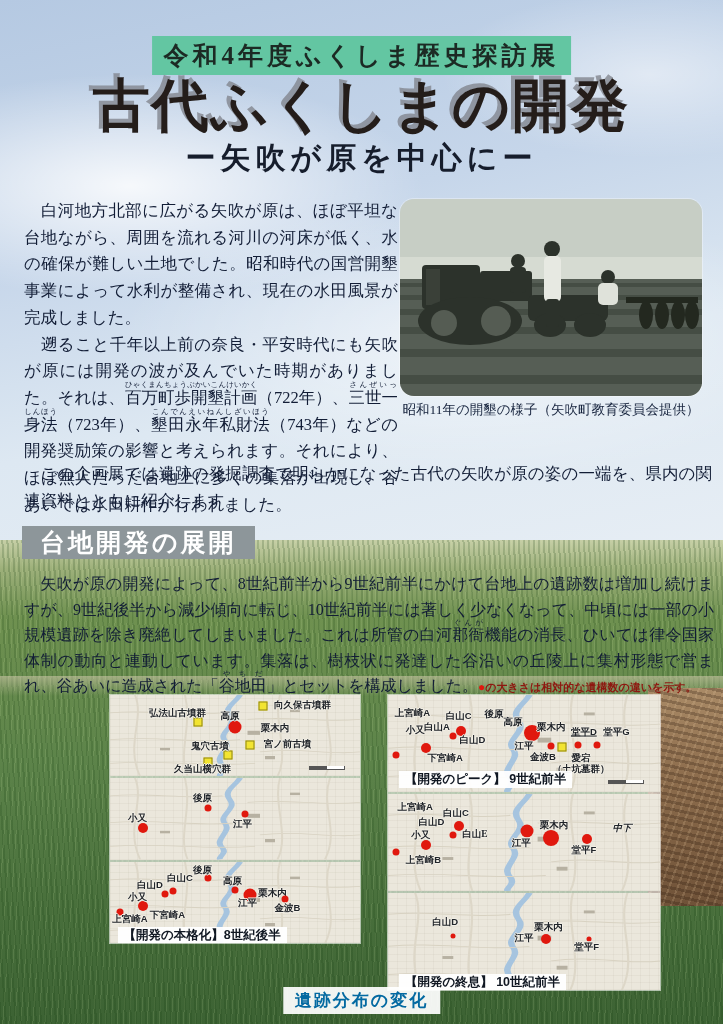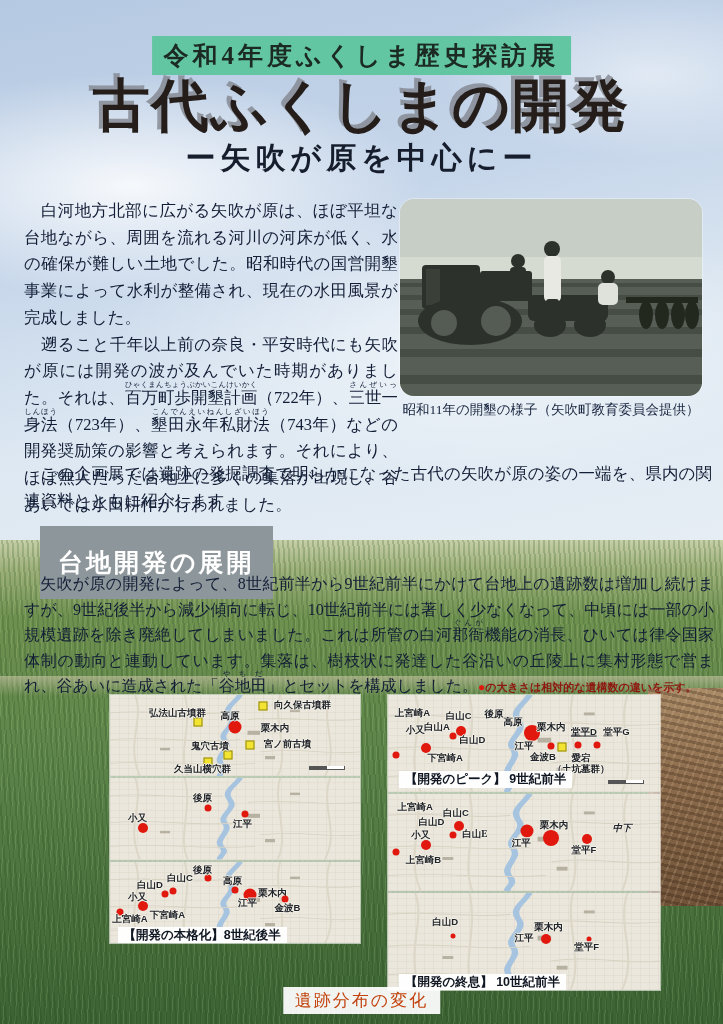--- a/index.html
+++ b/index.html
@@ -42,22 +42,22 @@
   .p-wide4{position:absolute;left:24px;top:571px;width:690px;font-size:16px;line-height:1.6;}
   ruby rt{font-size:7.5px;color:#121d36;letter-spacing:0;}
 
   
   .photo{position:absolute;left:400px;top:199px;width:302px;height:197px;border-radius:14px;
     overflow:hidden;box-shadow:0 0 0 1px rgba(255,255,255,.35);}
   .photo-cap{position:absolute;left:396px;top:401px;width:310px;text-align:center;
     font-size:13.5px;color:#16233d;}
 
   
-  .sec-head{position:absolute;left:40px;top:526px;background:#8d969a;color:#fff;
-    font-size:25px;letter-spacing:3px;padding:20px 18px;font-weight:bold;}
+  .sec-head{position:absolute;left:22px;top:526px;background:#8d969a;color:#fff;
+    font-size:25px;letter-spacing:3px;padding:0 18px;font-weight:bold;}
 
   
   .note{position:absolute;left:478px;top:680px;font-size:11px;font-weight:bold;
     font-family:"Liberation Sans","DejaVu Sans",sans-serif;color:#8e1710;white-space:nowrap;}
   .note .bullet{color:#e0180e;font-size:12px;}
   .mapcol{position:absolute;display:flex;flex-direction:column;gap:2px;}
   .mapcol-left{left:110px;top:695px;width:250px;height:248px;}
   .mapcol-right{left:388px;top:695px;width:272px;height:295px;}
   .mappanel{position:relative;flex:1 1 0;overflow:hidden;
     background:
@@ -72,22 +72,22 @@
   .mlabel{position:absolute;transform:translate(-50%,-50%);white-space:pre-line;text-align:center;
     font-family:"Liberation Sans","DejaVu Sans",sans-serif;font-size:9.5px;font-weight:bold;color:#20242a;
     line-height:1.15;letter-spacing:0;
     text-shadow:1px 0 0 #f2efe6,-1px 0 0 #f2efe6,0 1px 0 #f2efe6,0 -1px 0 #f2efe6;}
   .mcaption{position:absolute;background:rgba(255,255,255,.95);color:#101722;
     font-family:"Liberation Sans","DejaVu Sans",sans-serif;font-weight:bold;font-size:12.5px;
     padding:1px 6px;white-space:pre-line;line-height:1.25;}
   .mscale{position:absolute;right:6%;bottom:8%;width:34px;height:3px;border:1px solid #555;
     border-top:none;background:linear-gradient(90deg,#555 0 50%,#fff 50% 100%);}
   .figure-cap{position:absolute;left:50%;top:987px;transform:translateX(-50%);
-    background:rgba(255,255,255,.93);color:#c2410c;font-size:17px;letter-spacing:2px;
-    padding:2px 12px;white-space:nowrap;}
+    background:rgba(255,255,255,.93);color:#0369a1;font-size:17px;letter-spacing:2px;
+    padding:2px 12px;white-space:nowrap;font-weight:bold;}
 </style>
 </head>
 <body>
 
 <div class="bg-sky"></div>
 <div class="bg-grass"></div>
 <div class="bg-soil-top"></div>
 <div class="bg-soil"></div>
 
 <div class="banner">令和4年度ふくしま歴史探訪展</div>

